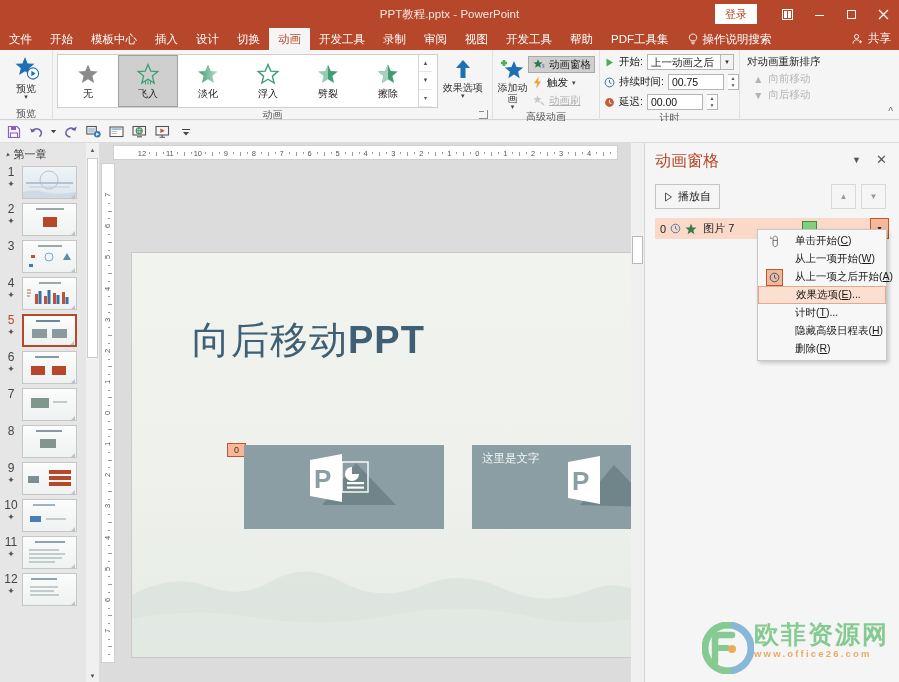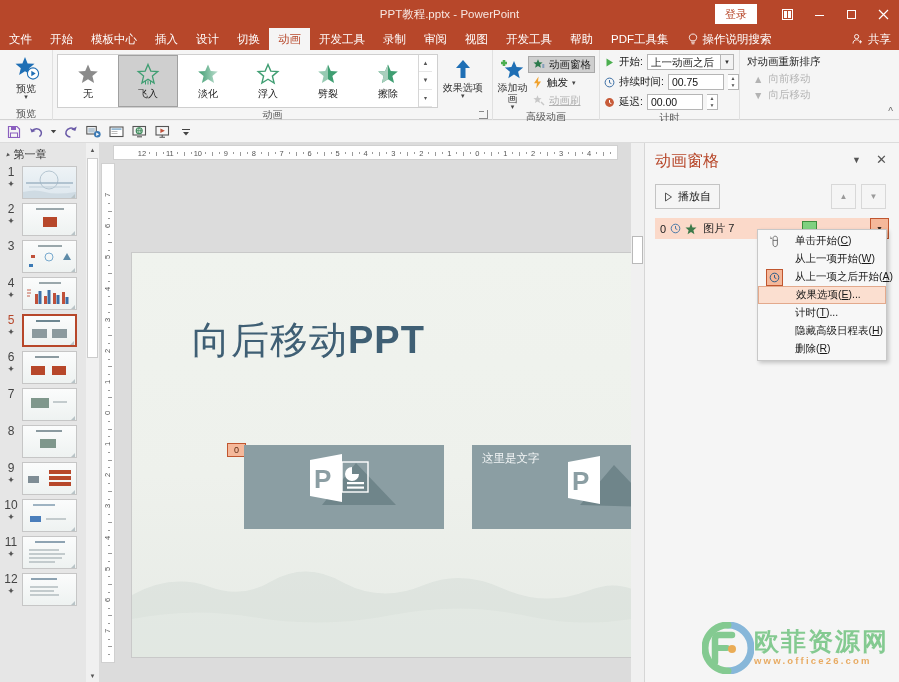--- a/index.html
+++ b/index.html
@@ -36,21 +36,21 @@
     background:#b7472a;
   }
   .tabs { display:flex; align-items:stretch; height:22px; }
   .tab {
     font-size:11.5px; color:#ffffff; padding:0 9px; height:22px;
     line-height:22px; cursor:pointer; white-space:nowrap;
   }
   .tab.active { background:#f5f5f5; color:#b7472a; }
   .tell-me { display:flex; align-items:center; gap:5px; padding-left:10px; color:#fff; font-size:11.5px; cursor:pointer;}
   .share-btn { position:absolute; right:8px; top:0; height:22px; line-height:22px;
-               font-size:11.5px; color:#fff; display:flex; align-items:center; gap:4px; cursor:pointer;}
+               font-size:11.5px; color:#fff; display:flex; align-items:center; gap:4px; cursor:pointer;font-family:Liberation Mono, monospace;}
 
   
   .ribbon {
     position:absolute; left:0; top:50px; width:899px; height:70px;
     background:#f5f5f5; border-bottom:1px solid #d3d3d3;
   }
   .rib-groups { display:flex; height:70px; }
   .rgroup { position:relative; height:70px; padding:2px 4px 0 4px; display:flex; flex-direction:column; }
   .rgroup + .rgroup { border-left:1px solid #e0e0e0; }
   .rgroup-body { flex:1; display:flex; align-items:flex-start; }
@@ -220,21 +220,21 @@
   }
   .ctxitem { height:18px; display:flex; align-items:center; font-size:10.5px; color:#1a1a1a;
              padding-left:37px; position:relative; cursor:pointer; white-space:nowrap; }
   .ctxitem.highlight { background:#fbdfd0; border:1px solid #e3a98c; height:18px; }
   .ctxitem .ic { position:absolute; left:6px; top:0px; width:22px; height:18px;
                  display:flex; align-items:center; justify-content:center; }
   .ctxitem .ic.boxed { border:1px solid #c0562f; background:#f5b89a; width:17px; height:17px; left:8px; top:1px;}
   .ctxitem u { text-decoration:underline; }
 
   
-  .watermark { position:absolute; right:10px; bottom:8px; display:flex; align-items:center; gap:0; opacity:.95;margin-top:33px;}
+  .watermark { position:absolute; right:10px; bottom:8px; display:flex; align-items:flex-start; gap:0; opacity:.95;margin-top:33px;}
   .wm-text { display:flex; flex-direction:column; }
   .wm-main { font-size:25px; color:#7fc88c; font-weight:bold; letter-spacing:2px; line-height:26px;
              font-family:"DejaVu Sans", sans-serif;}
   .wm-sub { font-size:9.5px; color:#e8a85c; letter-spacing:2.2px; line-height:12px; font-weight:bold;}
   svg { display:block; }
 </style>
 </head>
 <body>
 
 <div id="app">

